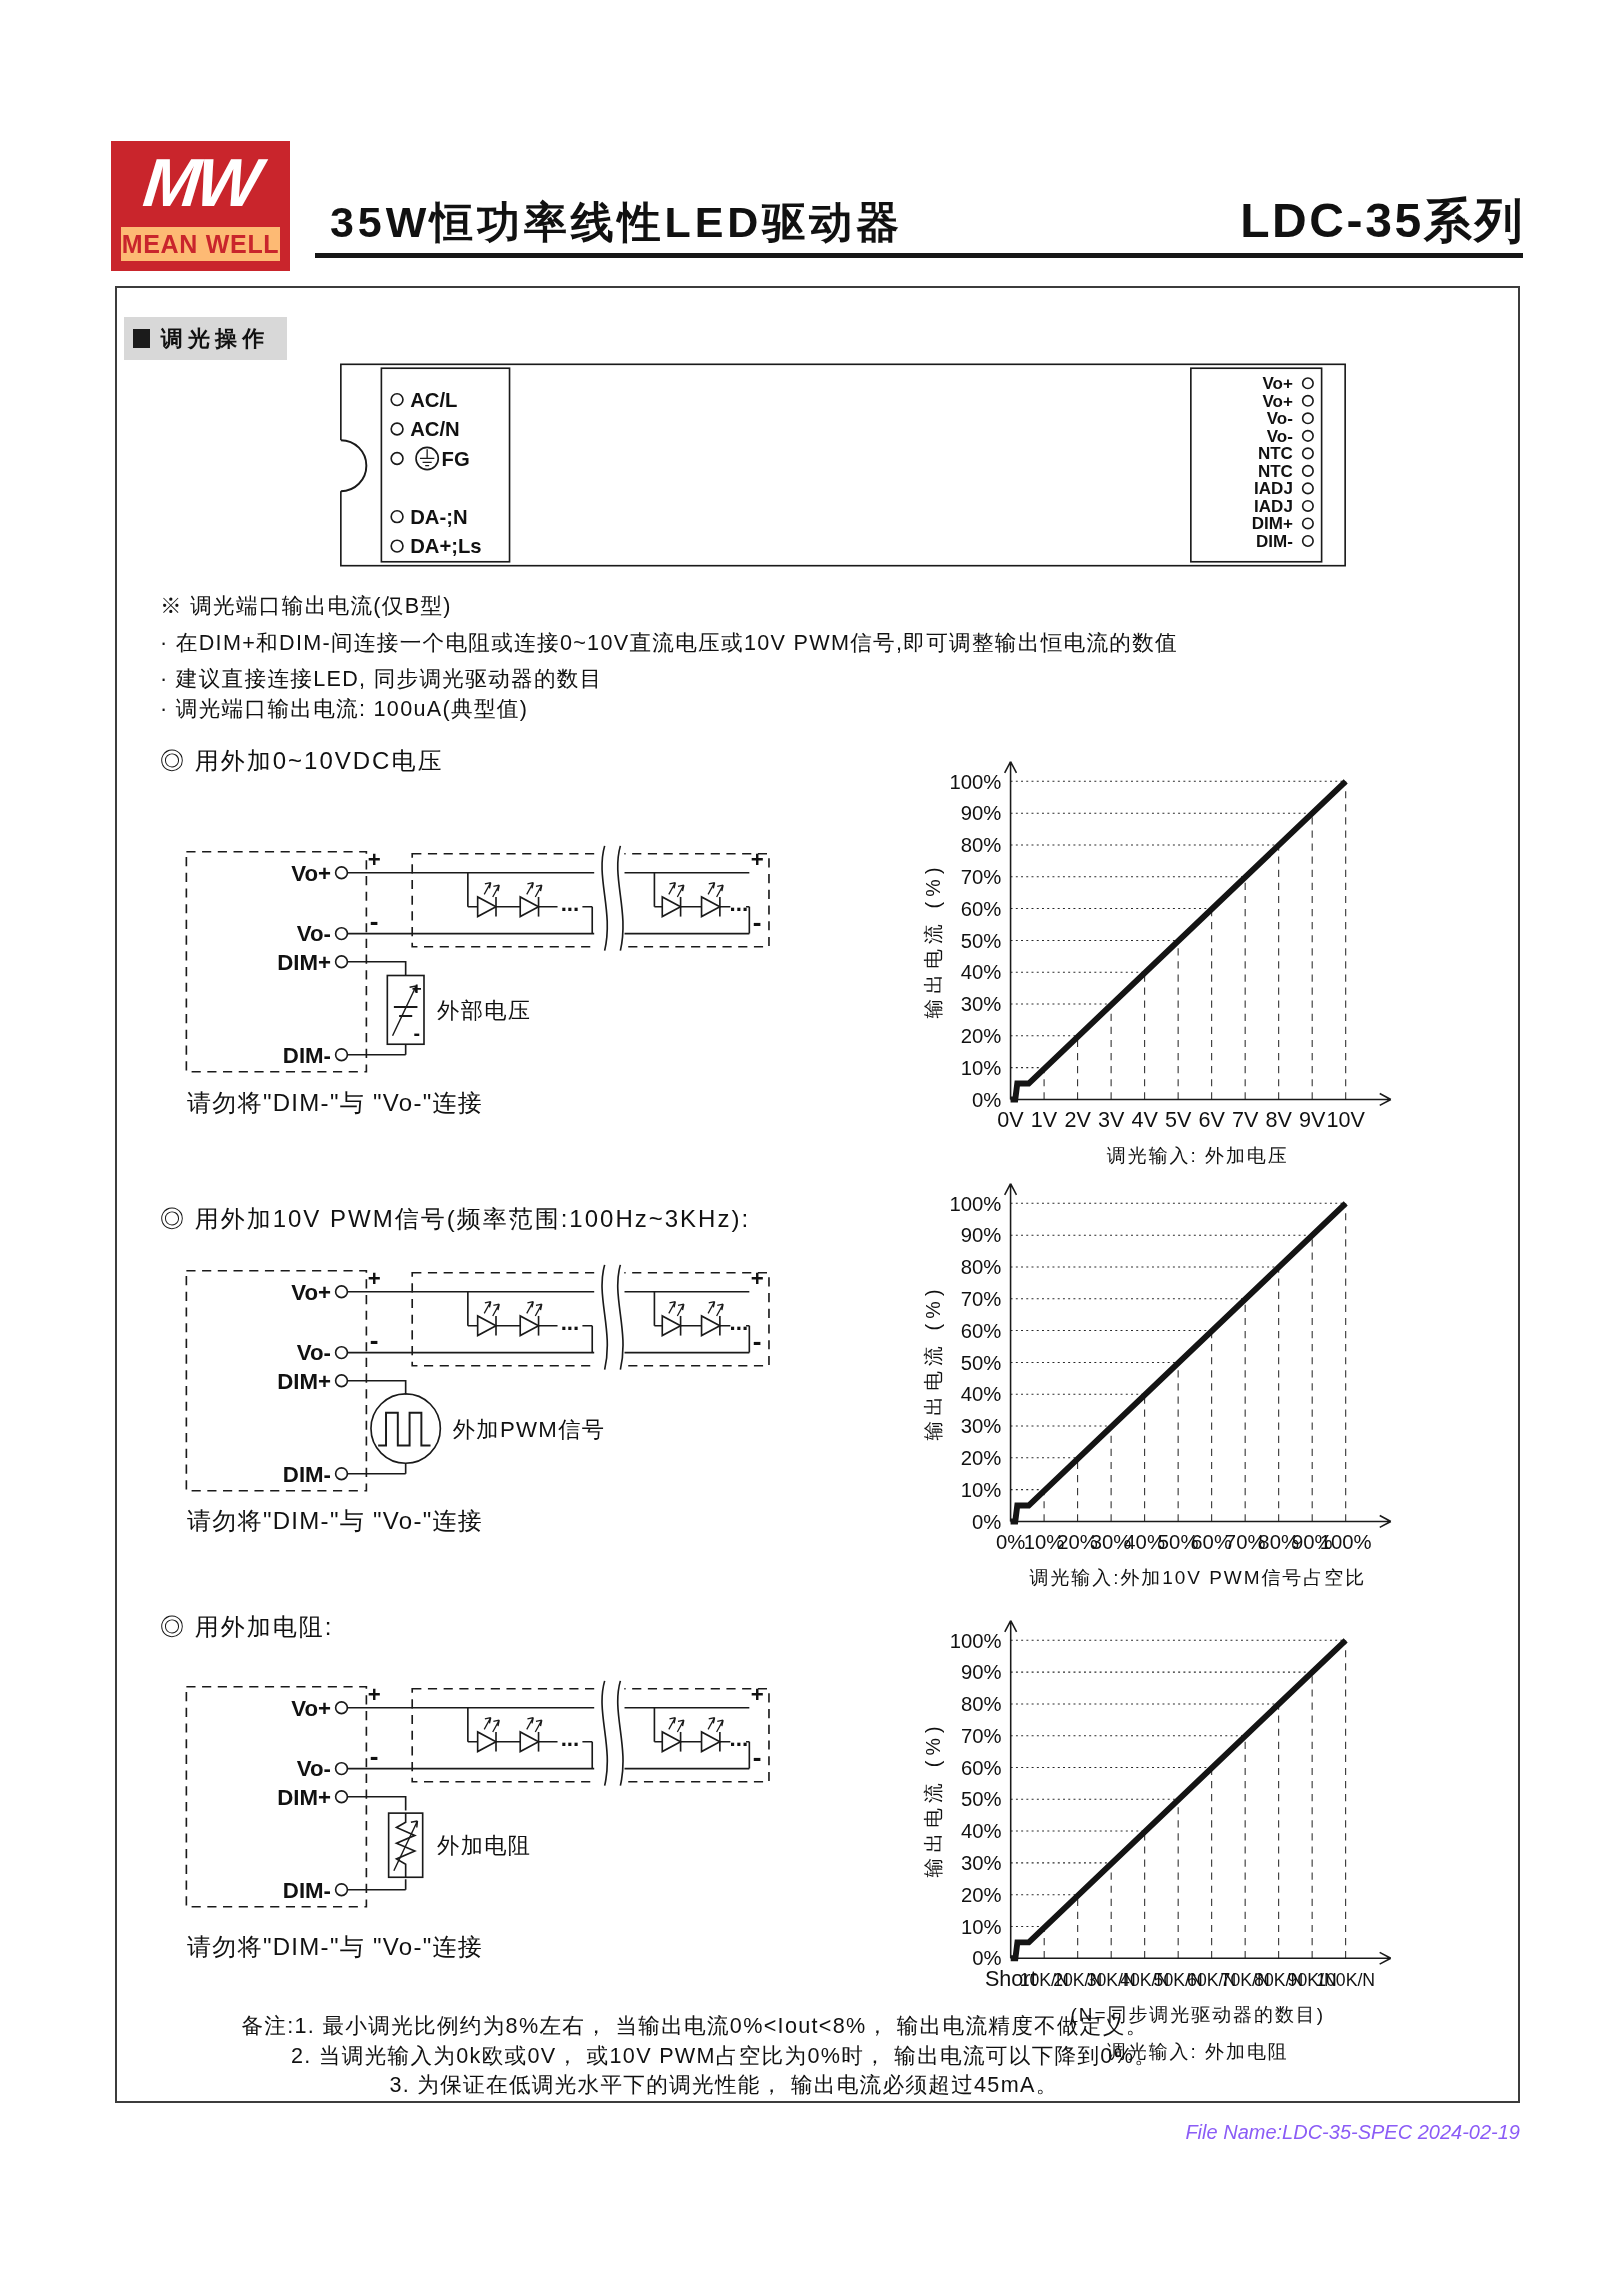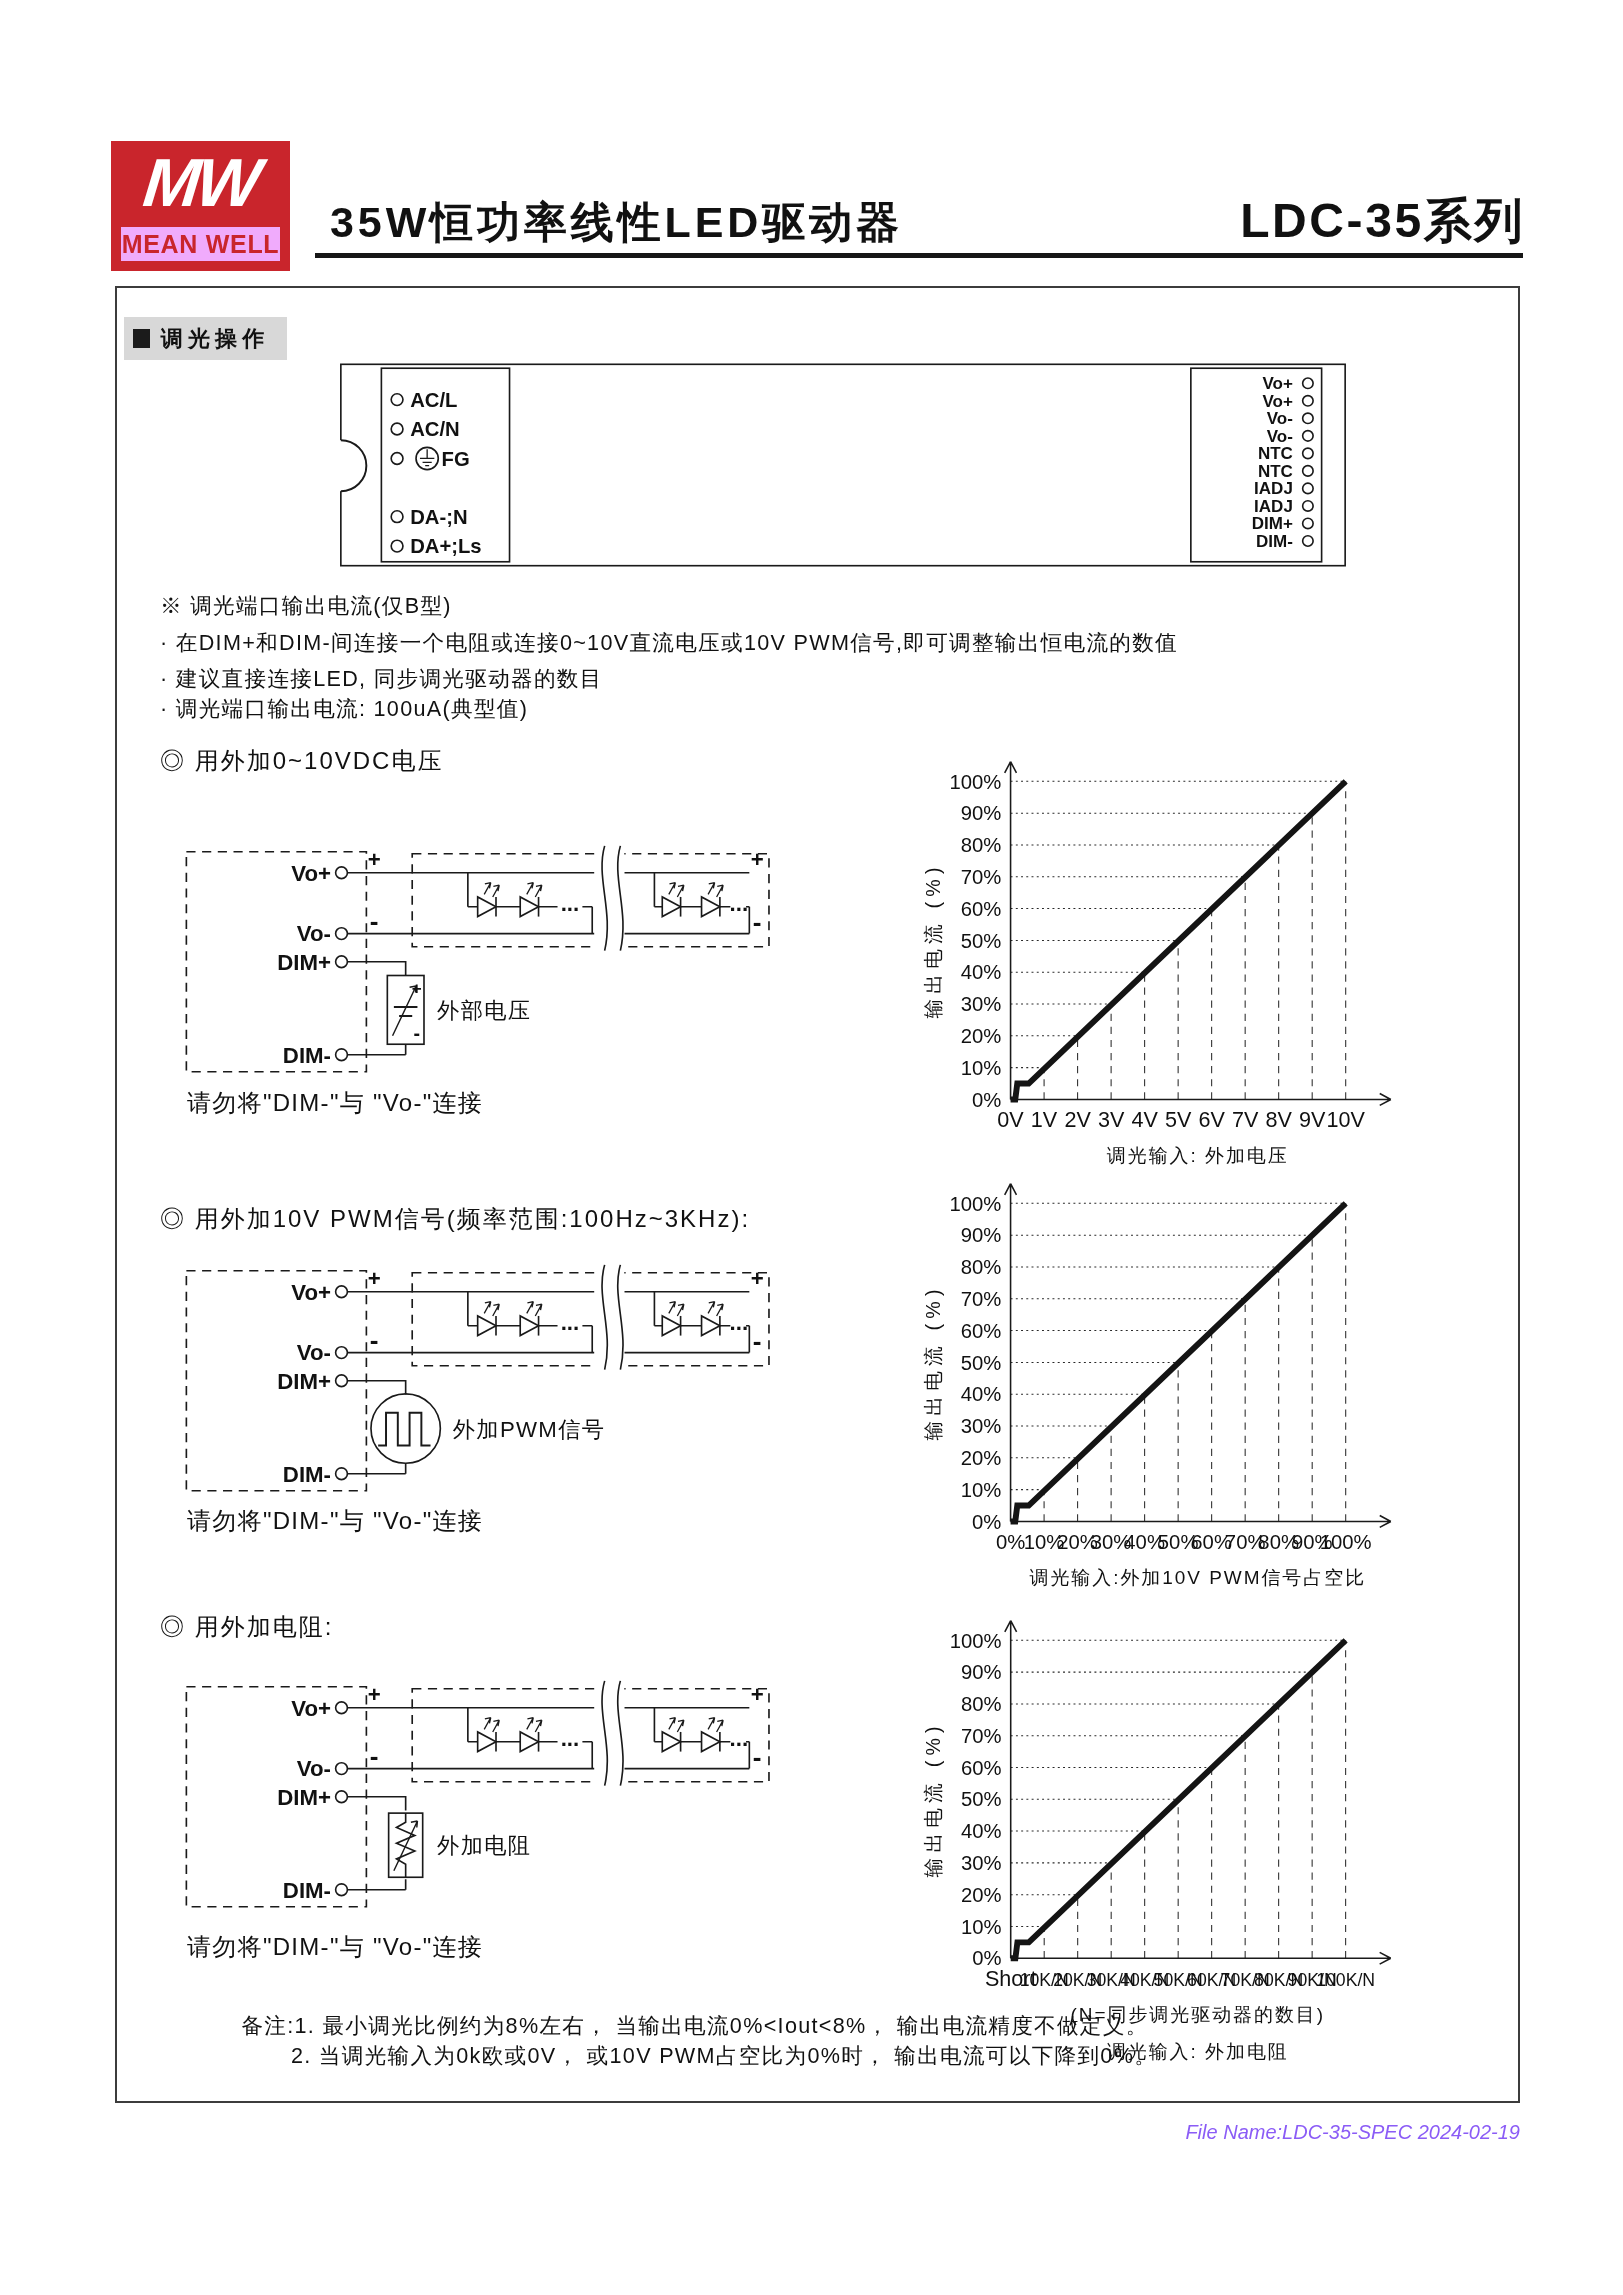--- a/index.html
+++ b/index.html
@@ -5,21 +5,21 @@
   html,body{margin:0;padding:0;background:#e8e8e8;}
   .page{position:relative;width:1623px;height:2295px;background:#ffffff;
         font-family:"Liberation Sans",sans-serif;color:#111;overflow:hidden;}
   .abs{position:absolute;}
   
   .logo{left:111px;top:141px;width:179px;height:130px;background:#c9252c;}
   .logo-mw{position:absolute;left:0;right:0;top:-1.3px;text-align:center;
            font-size:68px;font-weight:bold;font-style:italic;color:#fff;
            transform:skewX(-6deg);letter-spacing:-3.9px;line-height:84px;}
   .logo-strip{position:absolute;left:7.9px;right:7.9px;bottom:7.9px;height:34px;
-              background:#f0abfc;border:2px solid #c9252c;display:flex;align-items:center;justify-content:center;}
+              background:#fdba74;border:2px solid #c9252c;display:flex;align-items:center;justify-content:center;}
   .logo-brand{color:#c9252c;font-weight:bold;font-size:25px;letter-spacing:0.7px;white-space:nowrap;}
   .doc-title{left:330px;top:194px;font-size:43px;font-weight:600;letter-spacing:3.9px;white-space:nowrap;}
   .doc-series{top:189px;right:98px;font-size:48px;font-weight:bold;letter-spacing:2.6px;white-space:nowrap;}
   .title-rule{left:315px;top:253px;width:1208px;height:5.2px;background:#161616;}
   
   .content-box{left:115px;top:286px;width:1401px;height:1813px;border:2px solid #3c3c3c;}
   .section-label{left:124px;top:317px;height:43px;background:#d8d8d8;display:flex;
                  align-items:center;gap:10.5px;padding:0 17px 0 9.2px;}
   .section-label .sq{width:17px;height:19.6px;background:#1b1b1b;}
   .section-label .txt{font-size:22px;font-weight:600;letter-spacing:5.2px;}
@@ -473,17 +473,18 @@
       <text x="624.8" y="582" font-size="27" fill="#111" text-anchor="middle">90K/N</text>
       <text x="676" y="582" font-size="27" fill="#111" text-anchor="middle">100K/N</text>
       <text x="56" y="297" font-size="30" fill="#111" text-anchor="middle" transform="rotate(-90 56 297)" letter-spacing="8">输出电流 (%)</text>
       <text x="450" y="636" font-size="29" fill="#111" text-anchor="middle" letter-spacing="3">(N=同步调光驱动器的数目)</text>
       <text x="450" y="693" font-size="29" fill="#111" text-anchor="middle" letter-spacing="3">调光输入: 外加电阻</text>
     </svg>
 
   <div class="abs notes cn">
     <div class="row"><span>备注:</span><span>1. 最小调光比例约为8%左右， 当输出电流0%&lt;Iout&lt;8%， 输出电流精度不做定义。</span></div>
     <div class="row indent">2. 当调光输入为0k欧或0V， 或10V PWM占空比为0%时， 输出电流可以下降到0%。</div>
+    <div class="row indent">3. 为保证在低调光水平下的调光性能， 输出电流必须超过45mA。</div>
   </div>
 
   <div class="abs footer">File Name:LDC-35-SPEC  2024-02-19</div>
 </div>
 
 
 </body></html>

